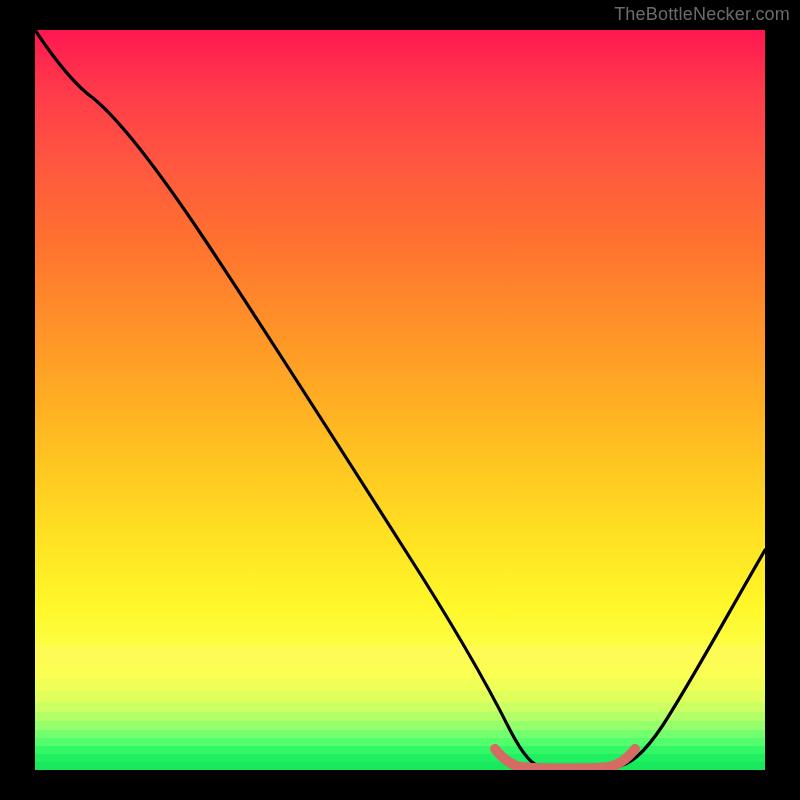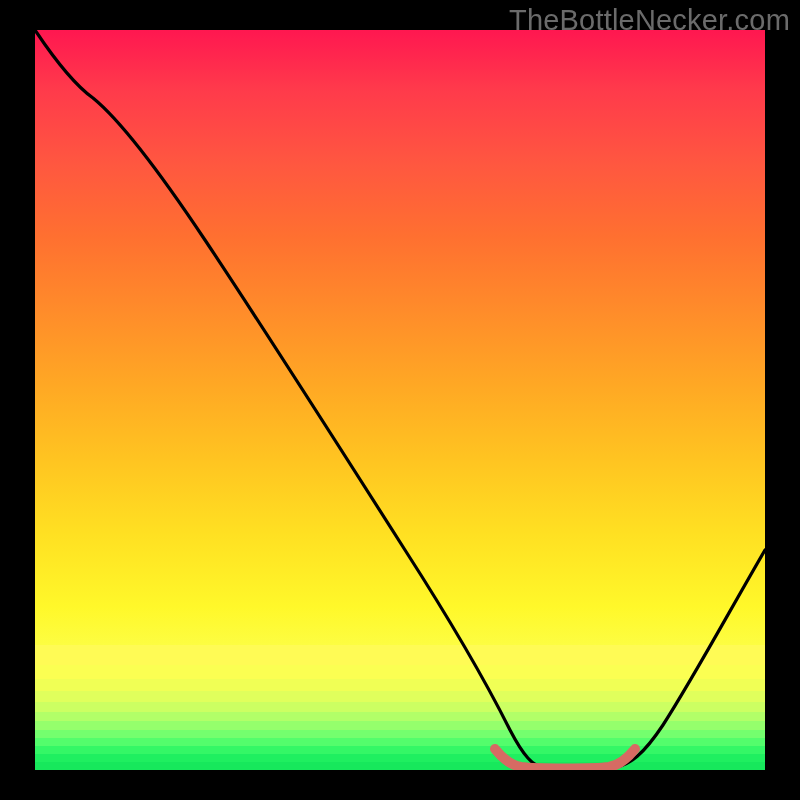--- a/index.html
+++ b/index.html
@@ -15,21 +15,21 @@
     position: relative;
     width: 800px;
     height: 800px;
     background: #000;
   }
   .watermark {
     position: absolute;
     top: 4px;
     right: 10px;
     color: #6b6b6b;
-    font-size: 29px;
+    font-size: 18px;
     font-weight: 500;
     letter-spacing: 0.2px;
     z-index: 10;
   }
   .plot {
     position: absolute;
     left: 35px;
     top: 30px;
     width: 730px;
     height: 740px;

